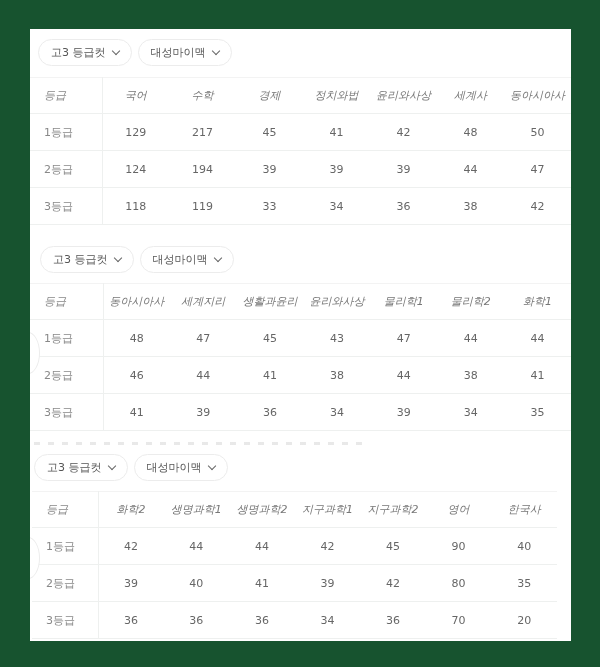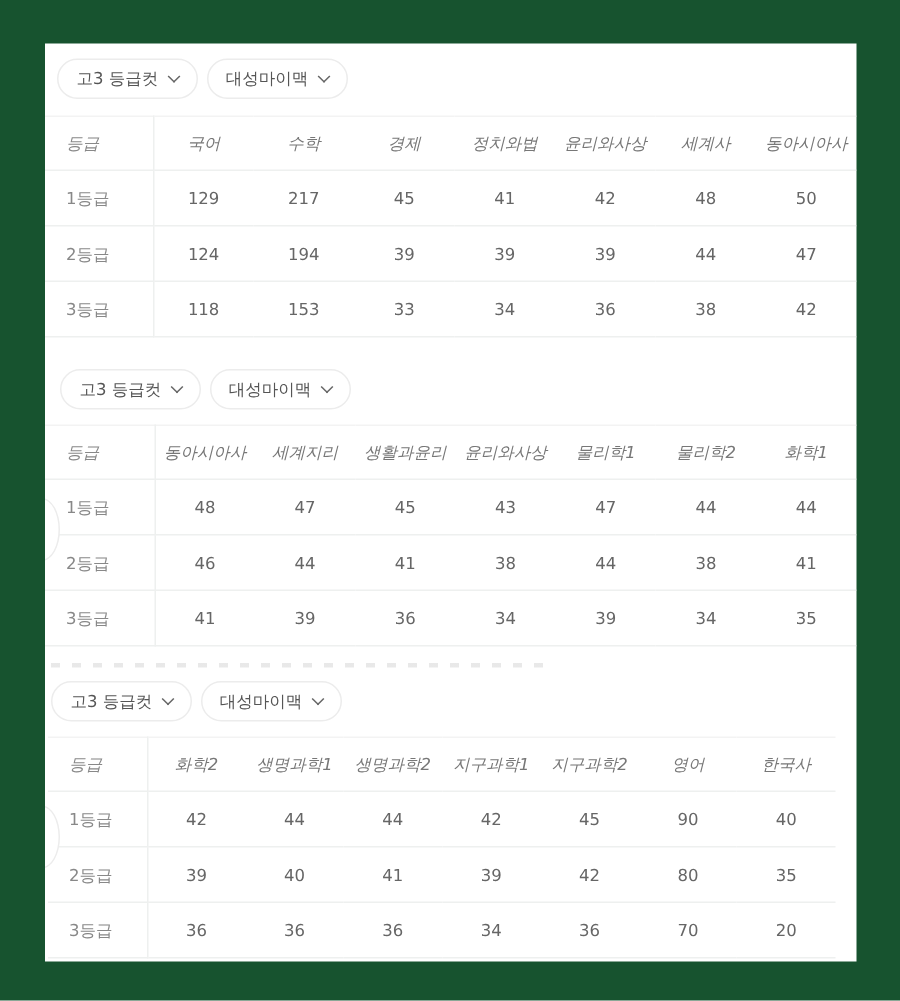--- a/index.html
+++ b/index.html
@@ -109,21 +109,21 @@
           <td>194</td>
           <td>39</td>
           <td>39</td>
           <td>39</td>
           <td>44</td>
           <td>47</td>
         </tr>
         <tr>
           <td class="lbl">3등급</td>
           <td>118</td>
-          <td>153</td>
+          <td>119</td>
           <td>33</td>
           <td>34</td>
           <td>36</td>
           <td>38</td>
           <td>42</td>
         </tr>
       </tbody>
     </table>
   </div>
 

